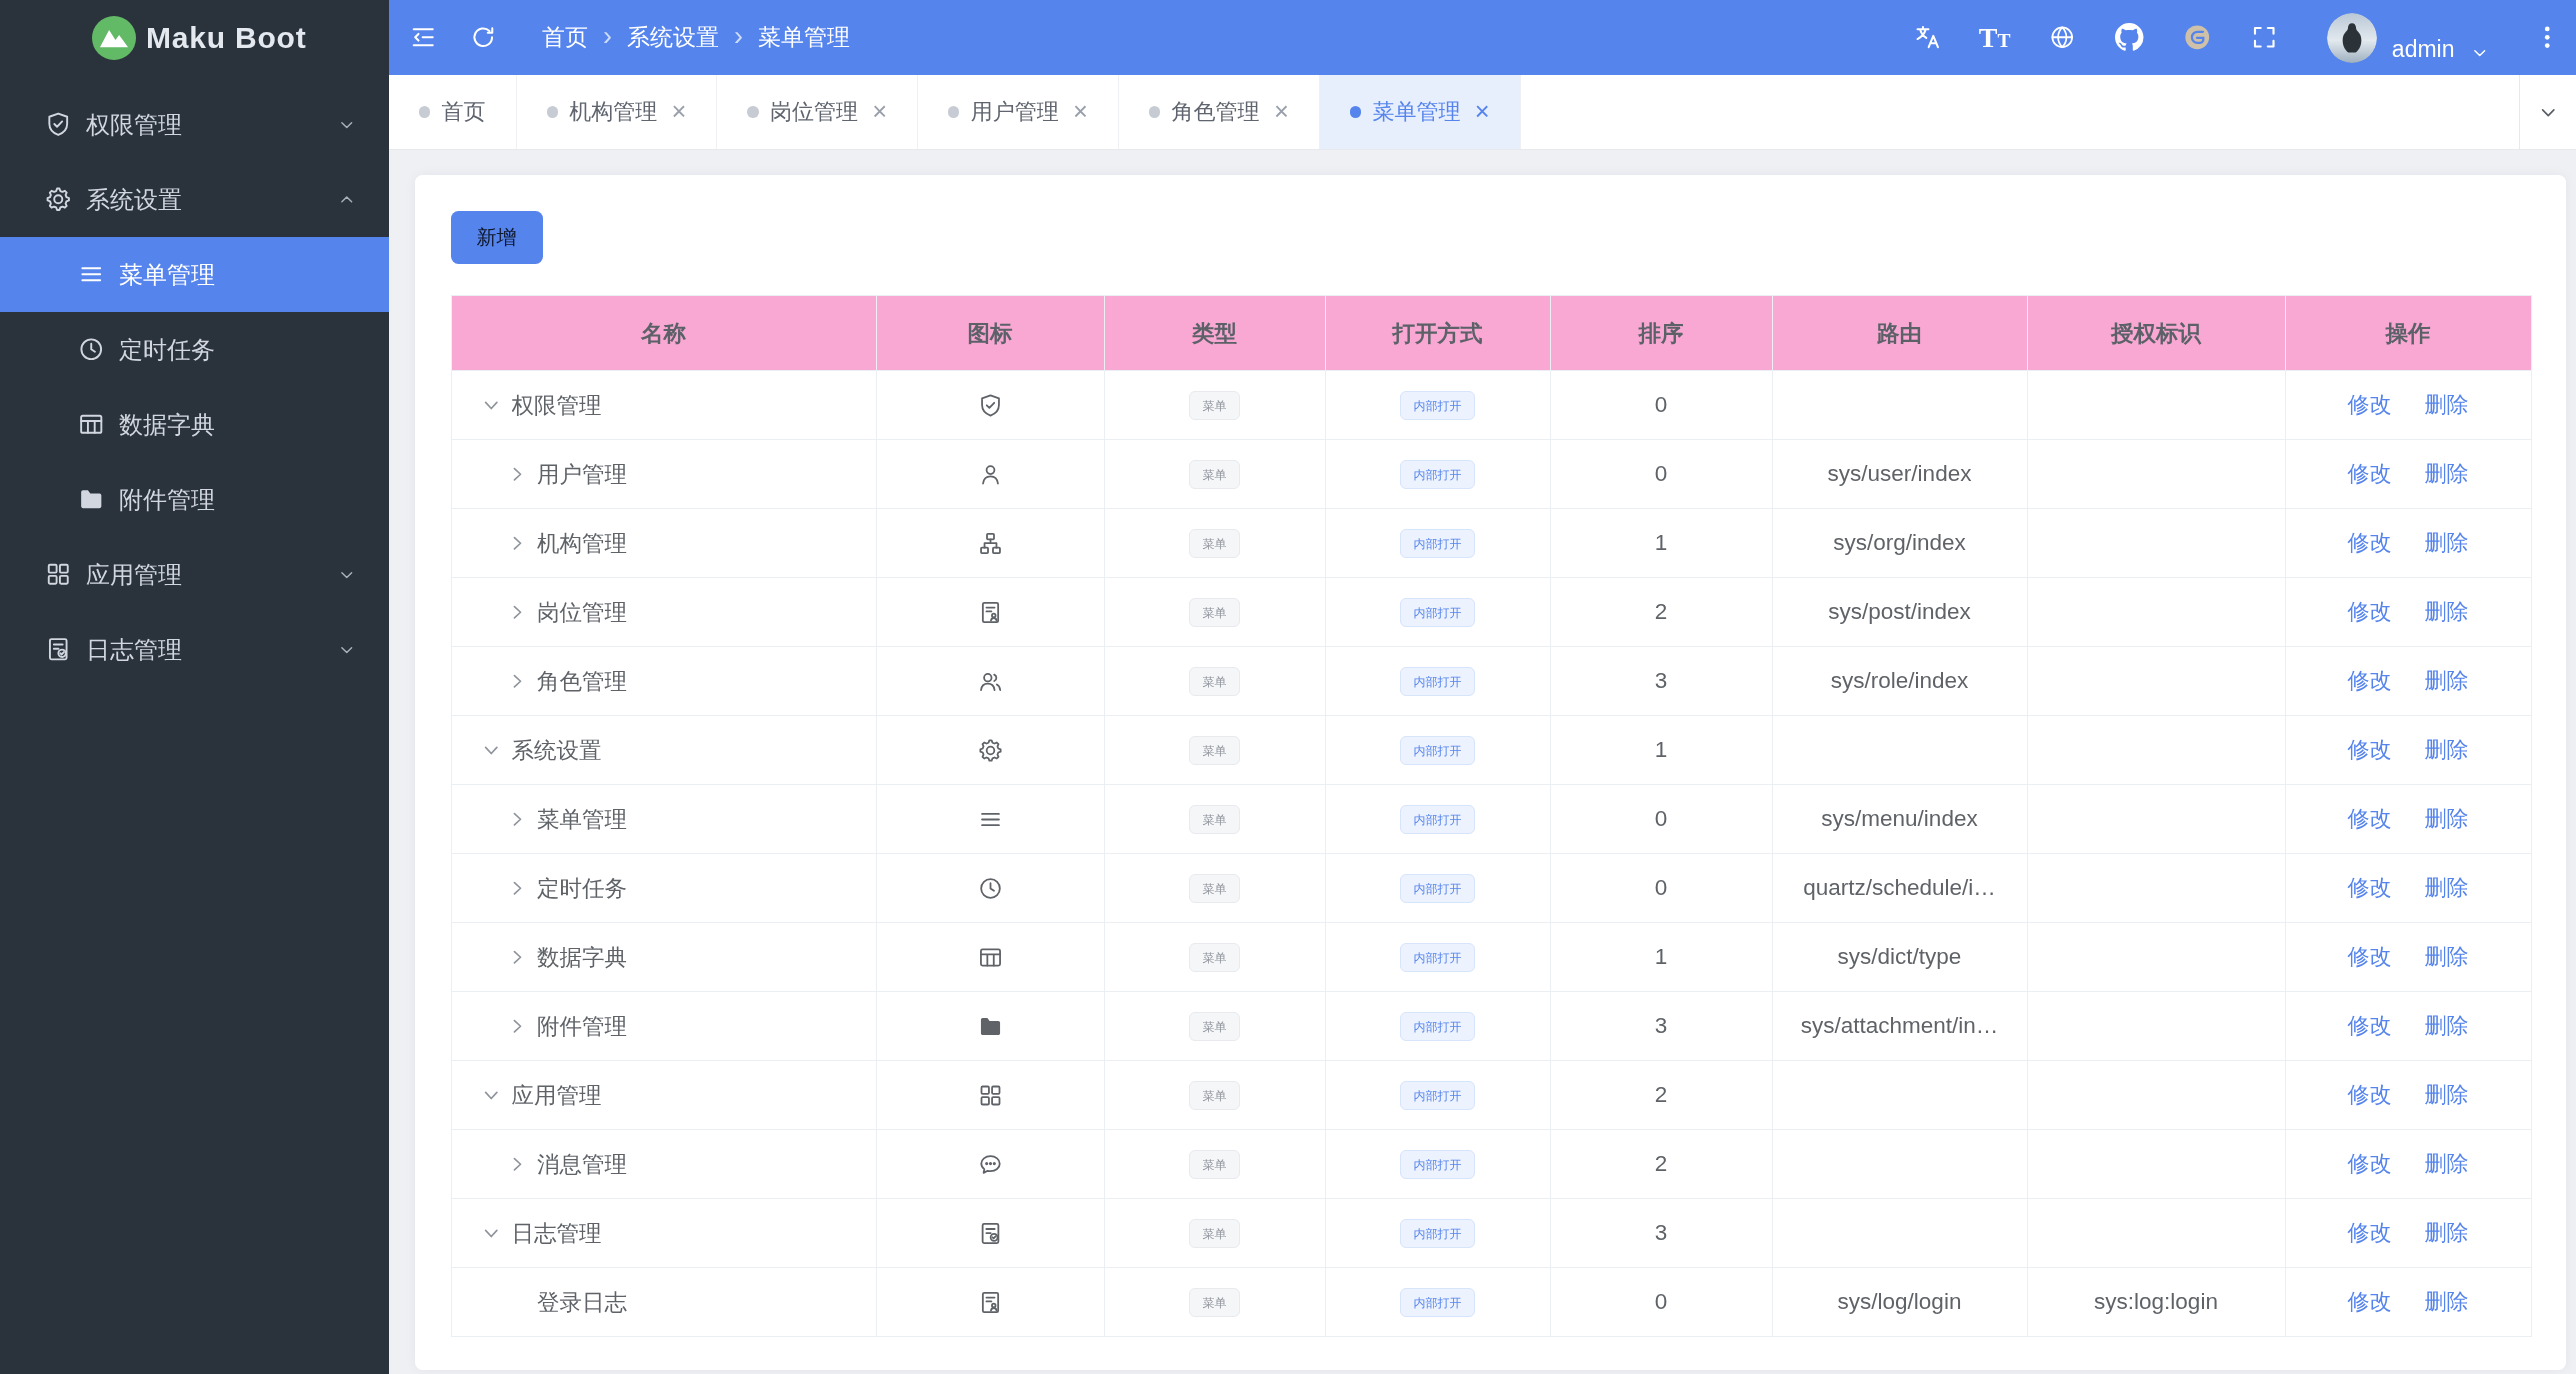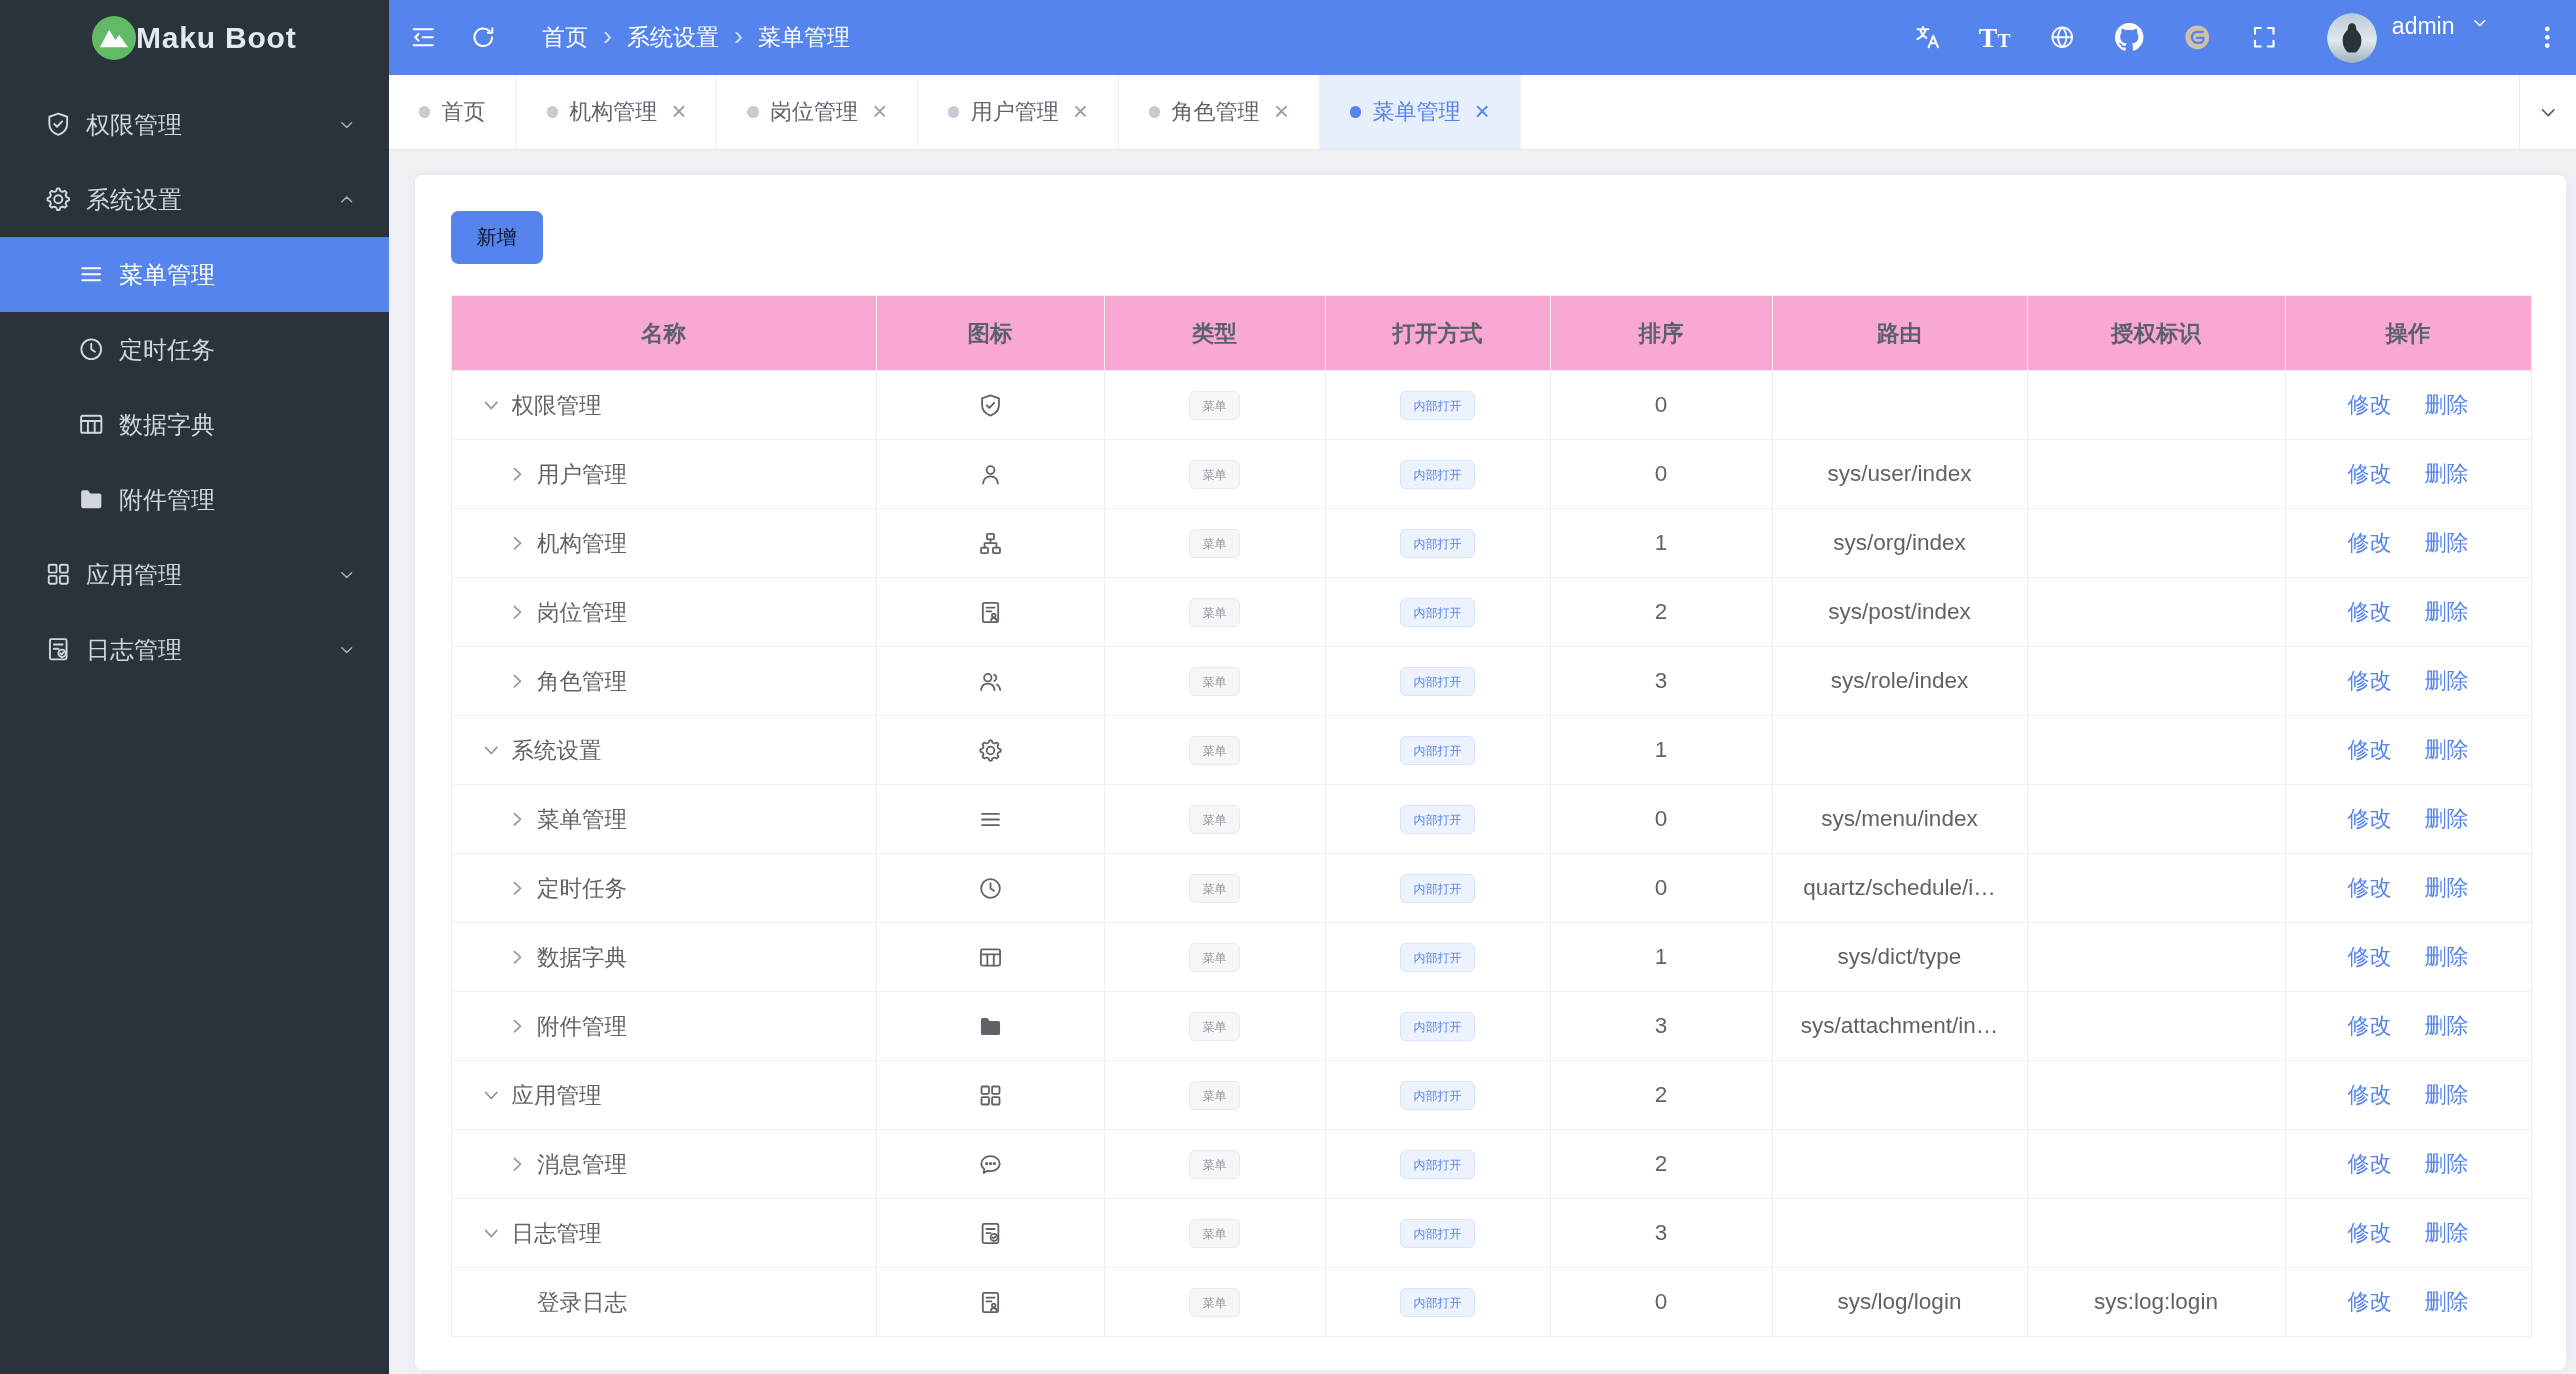--- a/index.html
+++ b/index.html
@@ -2,21 +2,21 @@
 <html style="font-size:12px"><head>
 <meta charset="utf-8">
 <style>
   *{margin:0;padding:0;box-sizing:border-box}
   html,body{width:2576px;height:1374px;overflow:hidden}
   body{font-family:"Liberation Sans","DejaVu Sans",sans-serif;display:flex;background:#eef0f4}
   svg{display:block;width:100%;height:100%}
 
   
   .sidebar{width:389px;height:100%;background:#2a323b;flex-shrink:0;display:flex;flex-direction:column}
-  .logo{height:75px;display:flex;align-items:center;padding-left:92px;gap:0;flex-shrink:0}
+  .logo{height:75px;display:flex;align-items:center;padding-left:92px;gap:10px;flex-shrink:0}
   .logo-mark{width:44px;height:44px}
   .logo-text{font-size:30px;font-weight:bold;color:#e4e8ef;letter-spacing:0.8px}
   .menu{padding-top:12px}
   .menu-item{height:75px;display:flex;align-items:center;position:relative;color:#d2d7df;font-size:24px;cursor:pointer}
   .menu-item.group{padding-left:44px}
   .menu-item.sub{padding-left:77px}
   .menu-item.active{background:#5584ec;color:#ffffff}
   .mi-icon{width:28.5px;height:28.5px;margin-right:13.5px;flex-shrink:0}
   .chev{position:absolute;right:33px;width:19.5px;height:19.5px;color:#a9b0ba}
 
@@ -25,21 +25,21 @@
 
   
   .topbar{height:75px;background:#5584ec;display:flex;align-items:center;justify-content:space-between;padding:0 15px 0 19.5px;color:#fff;flex-shrink:0}
   .topbar-left{display:flex;align-items:center}
   .hicon{width:28.5px;height:28.5px;display:flex;align-items:center;justify-content:center;cursor:pointer;color:#fff;flex-shrink:0}
   .topbar-left .hicon{margin-right:31.5px}
   .breadcrumb{display:flex;align-items:center;gap:15px;font-size:23px;margin-left:13.5px}
   .crumb{color:#ffffff;cursor:pointer;white-space:nowrap}
   .crumb-sep{color:rgba(255,255,255,.72);font-size:27px;line-height:1;transform:translateY(-1.5px)}
   .topbar-right{display:flex;align-items:center;gap:39px}
-  .user-block{display:flex;align-items:flex-start;gap:15px;margin-left:9px;cursor:pointer}
+  .user-block{display:flex;align-items:flex-end;gap:15px;margin-left:9px;cursor:pointer}
   .avatar{width:50px;height:50px;border-radius:50%;overflow:hidden;flex-shrink:0}
   .username{font-size:23px}
   .chev-sm{width:19.5px;height:19.5px;color:#fff}
   .kebab{margin-left:4.5px}
   .tt-icon{font-family:"Liberation Serif","DejaVu Serif",serif;font-weight:bold;font-size:28px;line-height:1;color:#fff}
   .tt-icon span{font-size:19.5px}
 
   
   .tabbar{height:75px;background:#fff;display:flex;border-bottom:0.8px solid #e7e9ed;flex-shrink:0}
   .tabs{flex:1;display:flex;overflow:hidden}

